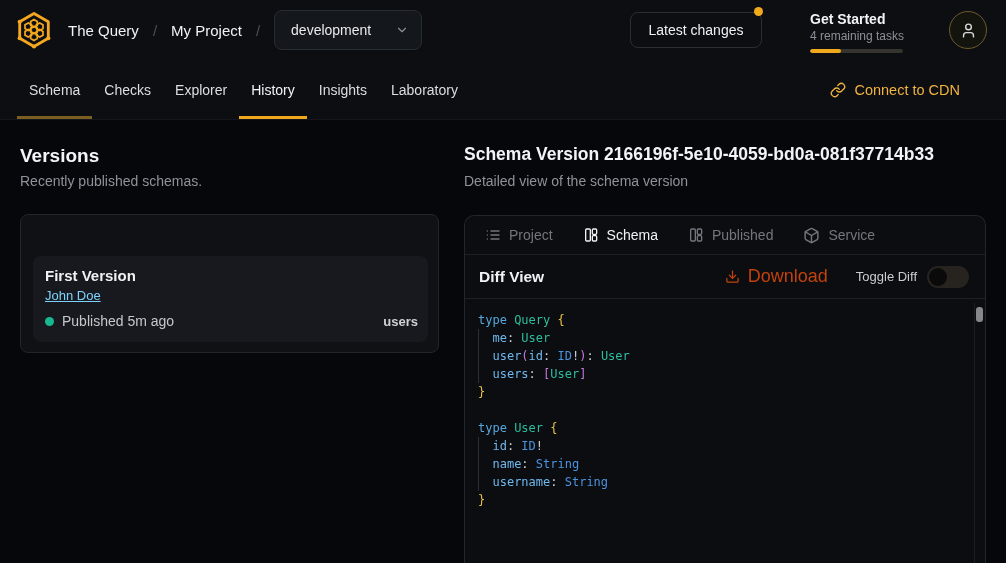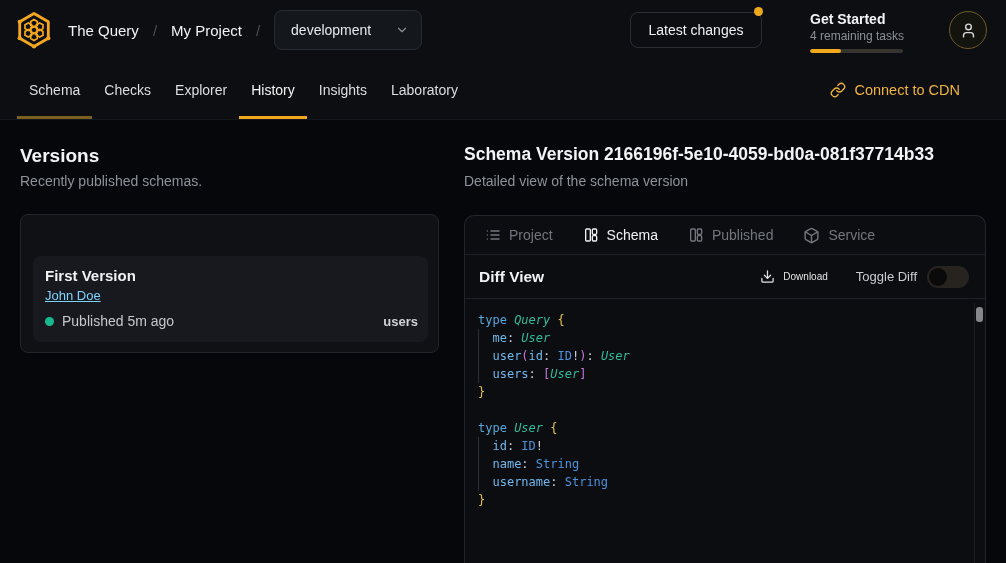--- a/index.html
+++ b/index.html
@@ -79,32 +79,32 @@
                  background:#0b0d11; display:flex; flex-direction:column; overflow:hidden; }
   .ptabs { height:39px; flex:0 0 39px; border-bottom:1px solid #1d2127; display:flex; align-items:center;
            padding-left:20px; gap:30px; }
   .ptab { display:flex; align-items:center; gap:8px; font-size:14px; color:#73777d; cursor:pointer; }
   .ptab.active { color:#f1f2f4; }
   .ptab-icon { display:flex; }
 
   .diff-row { height:44px; flex:0 0 44px; border-bottom:1px solid #1d2127; display:flex; align-items:center;
               padding:0 16px 0 14px; }
   .diff-title { font-size:15.5px; font-weight:700; color:#f1f2f4; }
-  .dl-btn { margin-left:auto; display:flex; align-items:center; gap:8px; color:#e5e5e5; font-size:10px; cursor:pointer; }
+  .dl-btn { margin-left:auto; display:flex; align-items:center; gap:8px; color:#c2410c; font-size:18px; cursor:pointer; }
   .toggle-label { margin-left:28px; font-size:13px; color:#c9ccd0; }
   .toggle { margin-left:10px; width:42px; height:22px; border-radius:11px; background:#272420; position:relative; cursor:pointer; }
   .toggle-knob { position:absolute; left:2px; top:2px; width:18px; height:18px; border-radius:50%; background:#0a0a0a; }
 
   .code-wrap { flex:1; position:relative; overflow:hidden; }
   .code { margin:0; padding:12px 24px 0 13px; font-family:"DejaVu Sans Mono", monospace;
           font-size:12px; line-height:18px; }
   .code-line { white-space:pre; min-height:18px; }
   .code-line.guided { box-shadow:inset 1px 0 0 #2b2f36; }
   .tok-k { color:var(--tok-k,#56a8dd); }
-  .tok-t { color:var(--tok-t,#2ebd9d);font-style:italic; }
+  .tok-t { color:var(--tok-t,#2ebd9d); }
   .tok-f { color:var(--tok-f,#6fb8ee); }
   .tok-s { color:var(--tok-s,#4b93dd); }
   .tok-p { color:var(--tok-p,#cdd1d5); }
   .tok-b { color:var(--tok-b,#e9c34a); }
   .tok-m { color:var(--tok-m,#c678dd); }
   .scroll-track-line { position:absolute; top:4px; bottom:0; right:10px; width:1px; background:#1a1d23; }
   .scroll-handle { position:absolute; top:8px; right:2px; width:7px; height:15px; border-radius:3px; background:#85878b; cursor:pointer; }
 </style>
 </head>
 <body>

